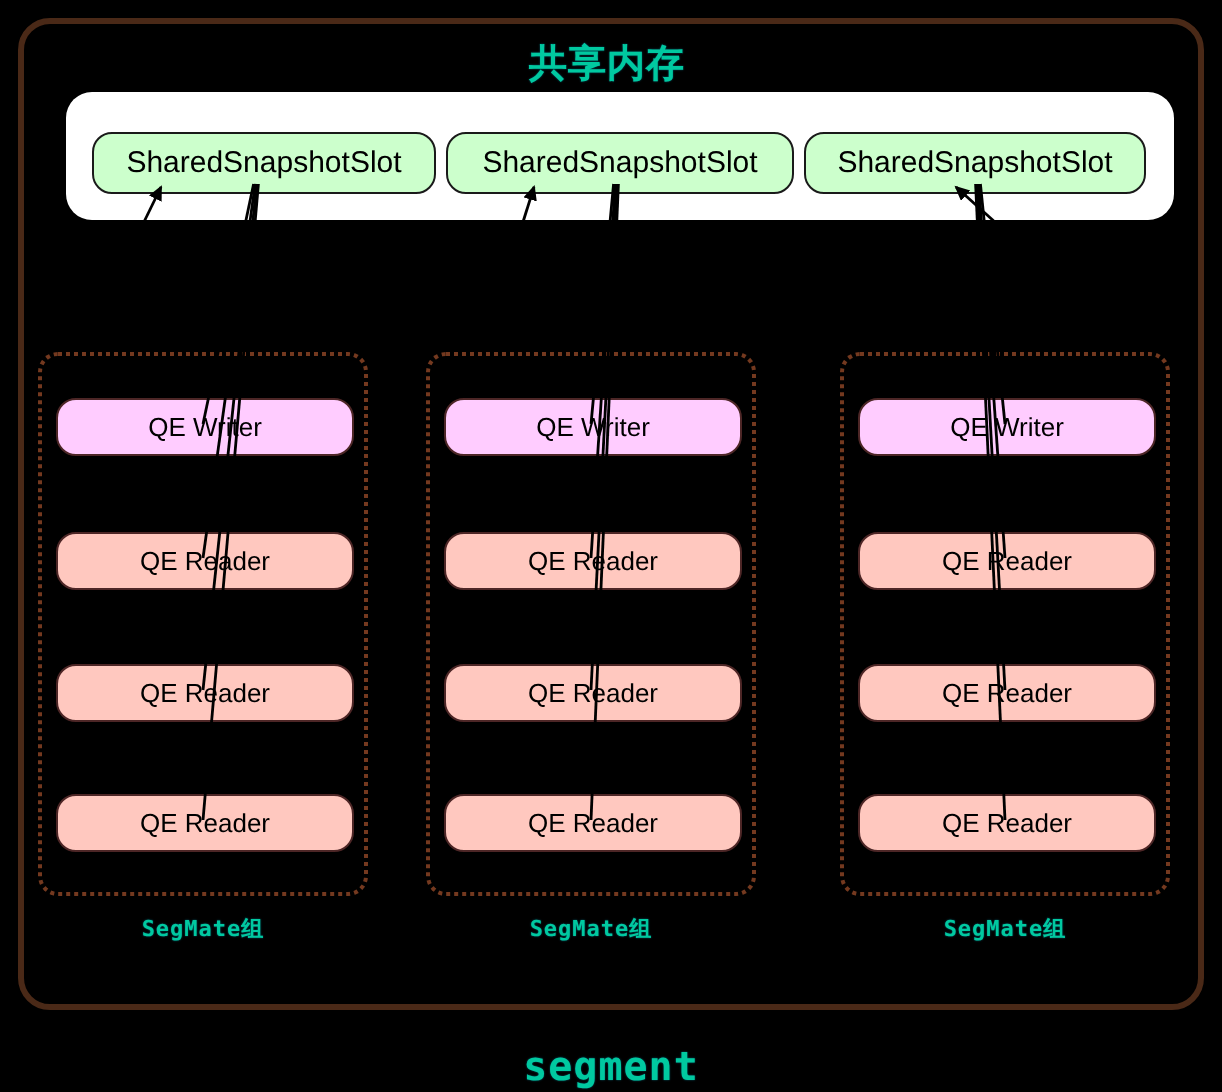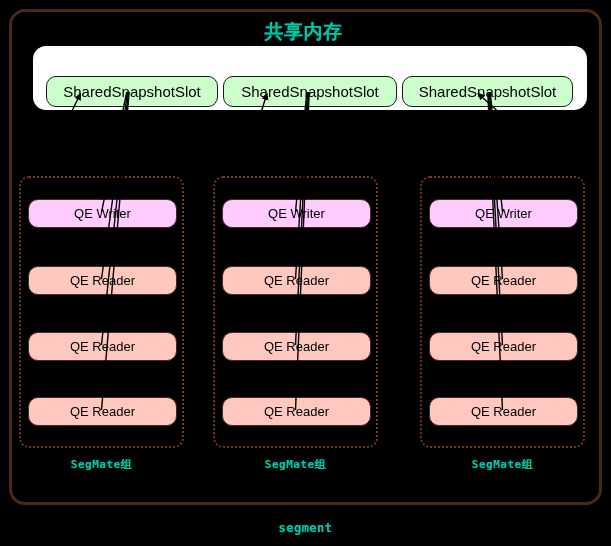--- a/index.html
+++ b/index.html
@@ -13,27 +13,27 @@
   }
   .teal-label{
     position:absolute;color:#00c9a0;
     font-family:"DejaVu Sans Mono", monospace;font-weight:bold;
     text-align:center;letter-spacing:0.5px;
     text-shadow:0 0 1px rgba(0,220,255,.45);
     white-space:nowrap;
   }
   .diagram-title{left:0;width:607px;top:19px;font-size:19px;}
   .segmate-label{top:457px;font-size:11px;}
-  .segment-label{left:0;width:611px;top:521px;font-size:12px;}
+  .segment-label{left:0;width:611px;top:521px;font-size:20px;}
   .panel{
     position:absolute;left:33px;top:46px;width:554px;height:64px;
     background:#ffffff;border-radius:13px;z-index:1;
   }
   .slot{
-    position:absolute;top:76px;height:31px;z-index:2;
+    position:absolute;top:66px;height:31px;z-index:2;
     background:#ccffcc;border:1.5px solid #1a1a1a;border-radius:10px;
     box-sizing:border-box;display:flex;align-items:center;justify-content:center;
     font-size:15px;color:#000;
   }
   .group{
     position:absolute;top:176px;width:165px;height:272px;
     border:2px dotted #74391f;border-radius:10px;box-sizing:border-box;z-index:2;
   }
   .qe-box{
     position:absolute;left:7px;width:149px;height:29px;

